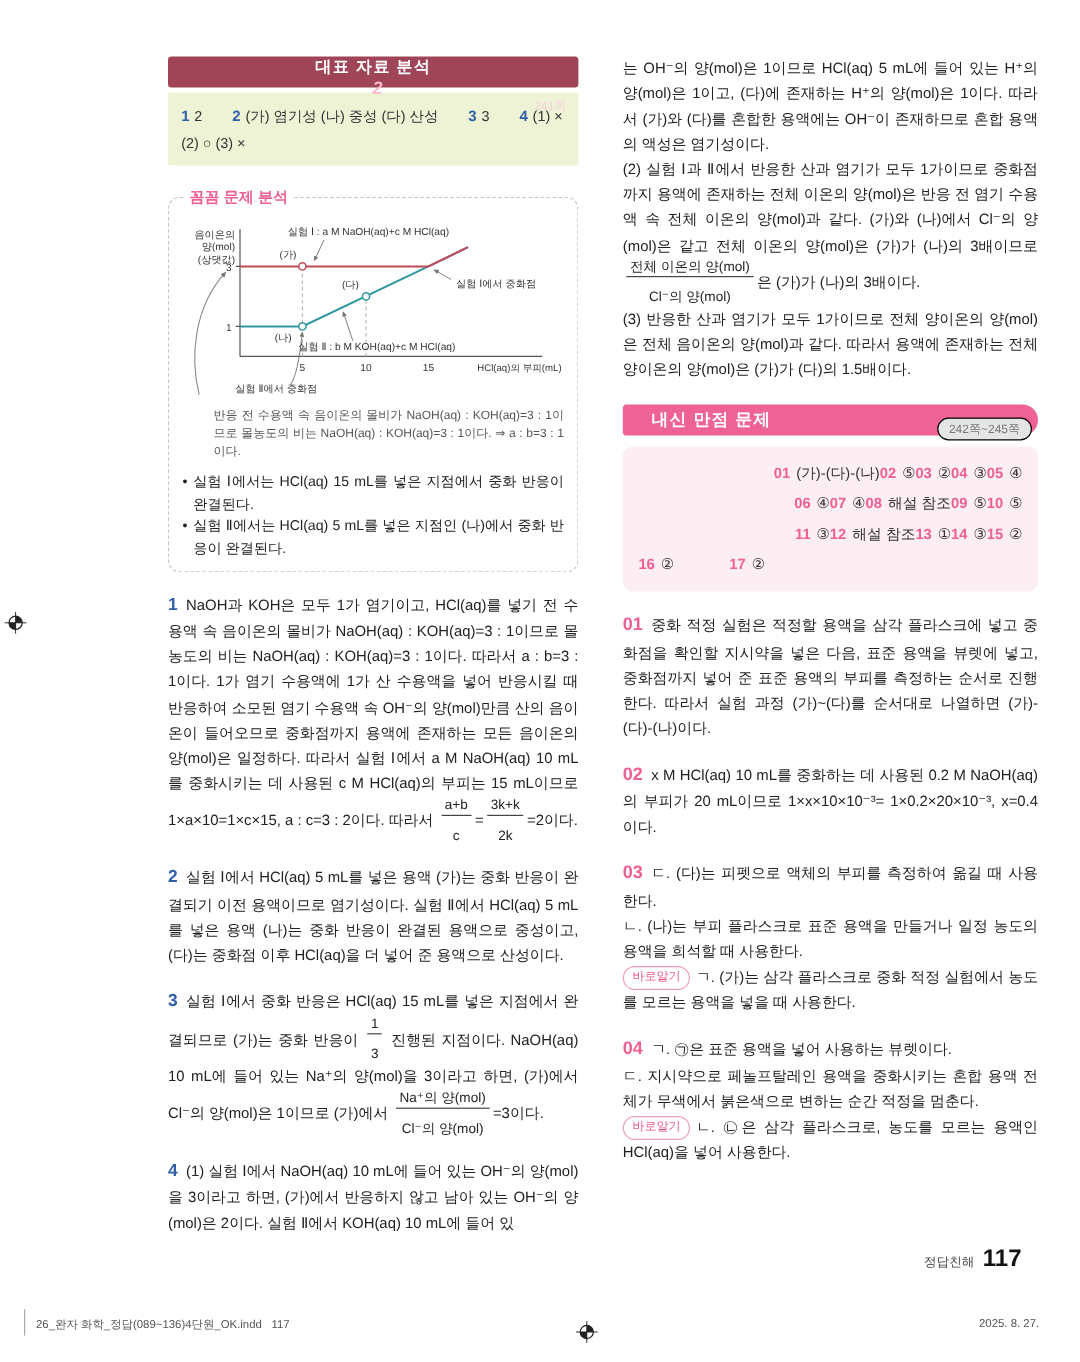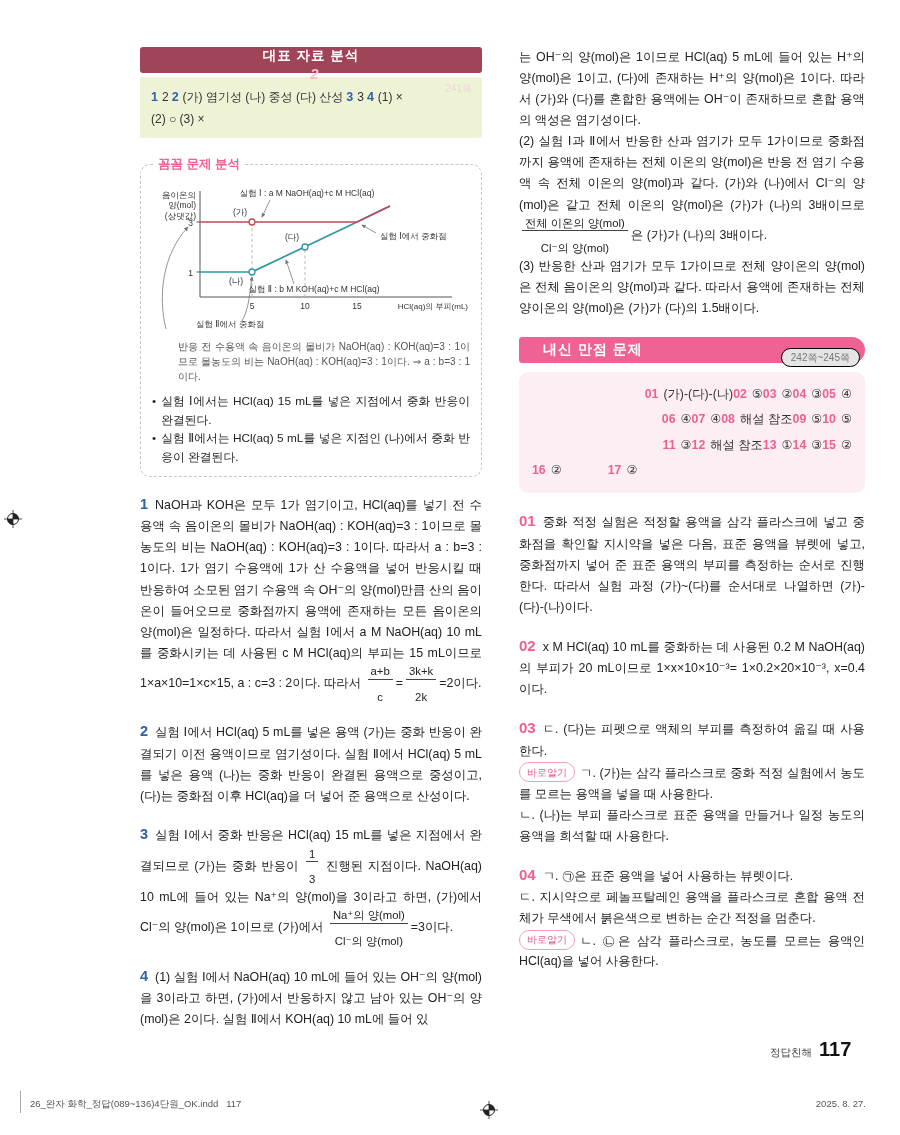--- a/index.html
+++ b/index.html
@@ -11,21 +11,21 @@
   .col-right{position:absolute;left:519px;top:47px;width:346px;}
 
   
   .rep-header{display:flex;align-items:center;background:#a04458;color:#fff;height:26px;padding:0 10px;border-radius:3px;flex-direction:column;}
   .rep-title{font-weight:bold;font-size:13.5px;letter-spacing:1px;}
   .rep-badge{color:#ffb9cf;font-weight:bold;font-style:italic;font-size:15px;margin-left:7px;}
   .rep-ref{margin-left:auto;font-size:10px;color:#f2d4dc;}
 
   
   .ans-box{background:#eef3d6;margin-top:4px;padding:9px 11px 8px;font-size:12px;line-height:1.8;border-radius:2px;color:#333;}
-  .ans-line1{display:flex;gap:3px;white-space:nowrap;}
+  .ans-line1{display:flex;gap:25px;white-space:nowrap;}
   .ans-n{color:#2e5fa8;font-weight:bold;margin-right:4px;font-size:12.5px;}
 
   
   .analysis-box{position:relative;margin-top:26px;border:1.6px dashed #c6c6c6;border-radius:10px;padding:14px 11px 9px;}
   .analysis-label{position:absolute;top:-9px;left:12px;background:#fff;color:#ee5f94;font-weight:bold;font-size:12.5px;padding:0 5px;}
   .chart{display:block;}
   .chart-note{font-size:10px;color:#555;line-height:1.5;margin:2px 0 0 26px;text-align:justify;}
   .bullets{margin-top:8px;}
   .bullet{display:flex;font-size:11.8px;line-height:1.58;color:#222;text-align:justify;}
   .bullet::before{content:"•";margin-right:5px;}
@@ -233,27 +233,27 @@
   <div class="sec">
     <span class="snum">01</span><span>중화 적정 실험은 적정할 용액을 삼각 플라스크에 넣고 중화점을 확인할 지시약을 넣은 다음, 표준 용액을 뷰렛에 넣고, 중화점까지 넣어 준 표준 용액의 부피를 측정하는 순서로 진행한다. 따라서 실험 과정 (가)~(다)를 순서대로 나열하면 (가)-(다)-(나)이다.</span>
   </div>
 
   <div class="sec">
     <span class="snum">02</span><span>x M HCl(aq) 10 mL를 중화하는 데 사용된 0.2 M NaOH(aq)의 부피가 20 mL이므로 1×x×10×10⁻³= 1×0.2×20×10⁻³, x=0.4이다.</span>
   </div>
 
   <div class="sec">
     <div><span class="snum">03</span><span>ㄷ. (다)는 피펫으로 액체의 부피를 측정하여 옮길 때 사용한다.</span></div>
+    <div>ㄴ. (나)는 부피 플라스크로 표준 용액을 만들거나 일정 농도의 용액을 희석할 때 사용한다.</div>
     <div><span class="baro">바로알기</span><span>ㄱ. (가)는 삼각 플라스크로 중화 적정 실험에서 농도를 모르는 용액을 넣을 때 사용한다.</span></div>
-    <div>ㄴ. (나)는 부피 플라스크로 표준 용액을 만들거나 일정 농도의 용액을 희석할 때 사용한다.</div>
   </div>
 
   <div class="sec">
     <div><span class="snum">04</span><span>ㄱ. ㉠은 표준 용액을 넣어 사용하는 뷰렛이다.</span></div>
-    <div>ㄷ. 지시약으로 페놀프탈레인 용액을 플라스크로 혼합 용액 전체가 무색에서 붉은색으로 변하는 순간 적정을 멈춘다.</div>
+    <div>ㄷ. 지시약으로 페놀프탈레인 용액을 중화시키는 혼합 용액 전체가 무색에서 붉은색으로 변하는 순간 적정을 멈춘다.</div>
     <div><span class="baro">바로알기</span><span>ㄴ. ㉡은 삼각 플라스크로, 농도를 모르는 용액인 HCl(aq)을 넣어 사용한다.</span></div>
   </div>
 </div>
 
 <div class="page-num">
   <span class="lbl">정답친해</span>
   <span class="num">117</span>
 </div>
 
 <div class="footer-left">26_완자 화학_정답(089~136)4단원_OK.indd   117</div>

